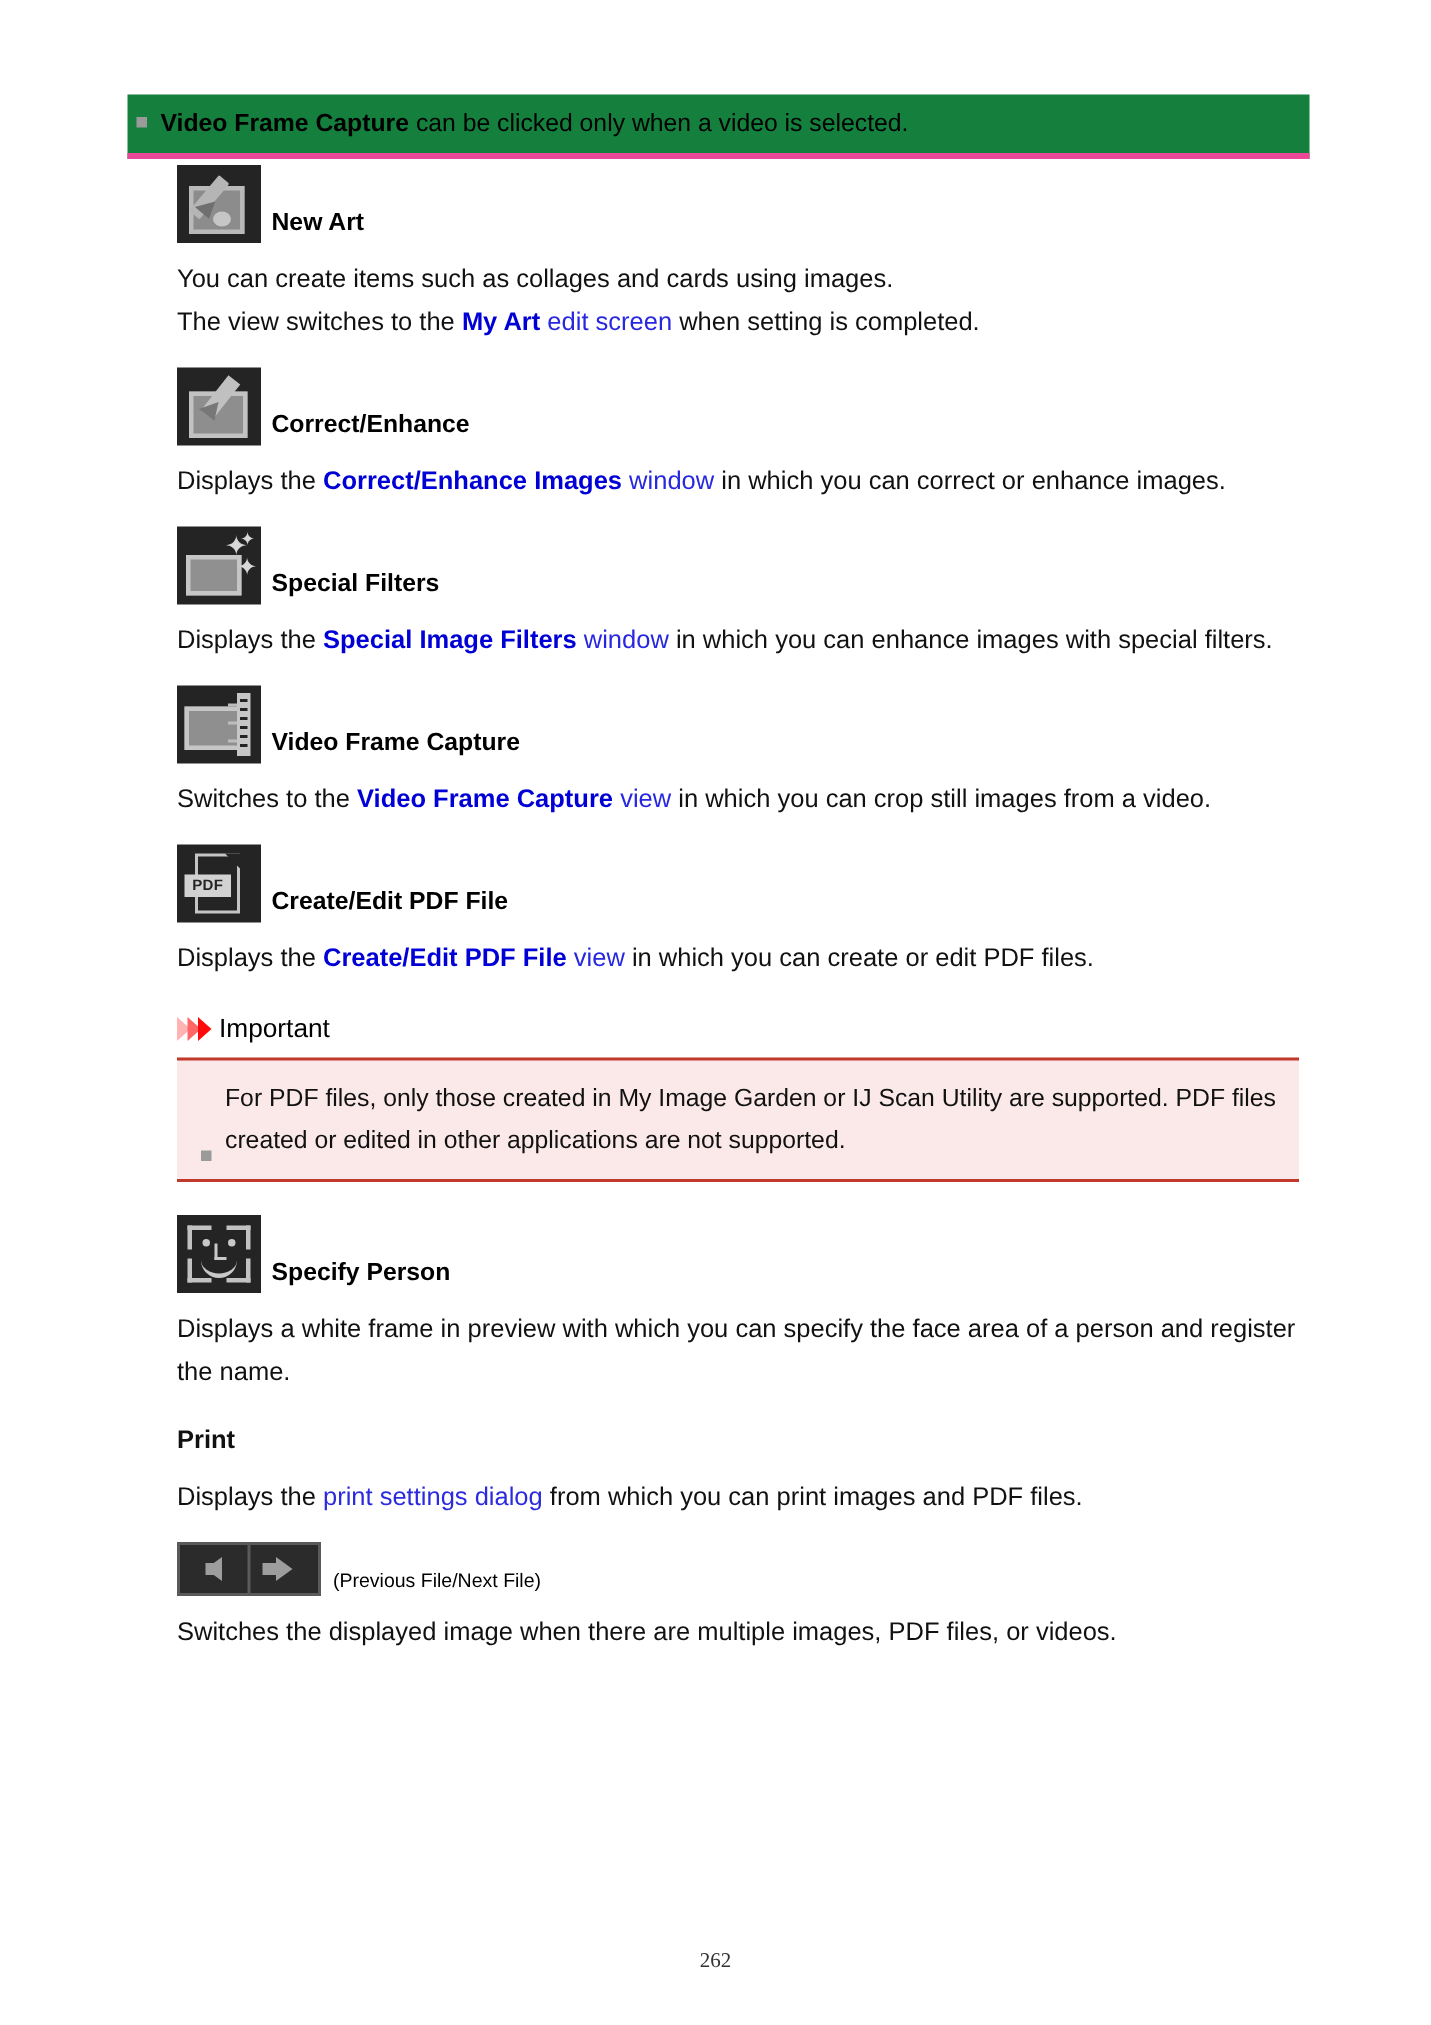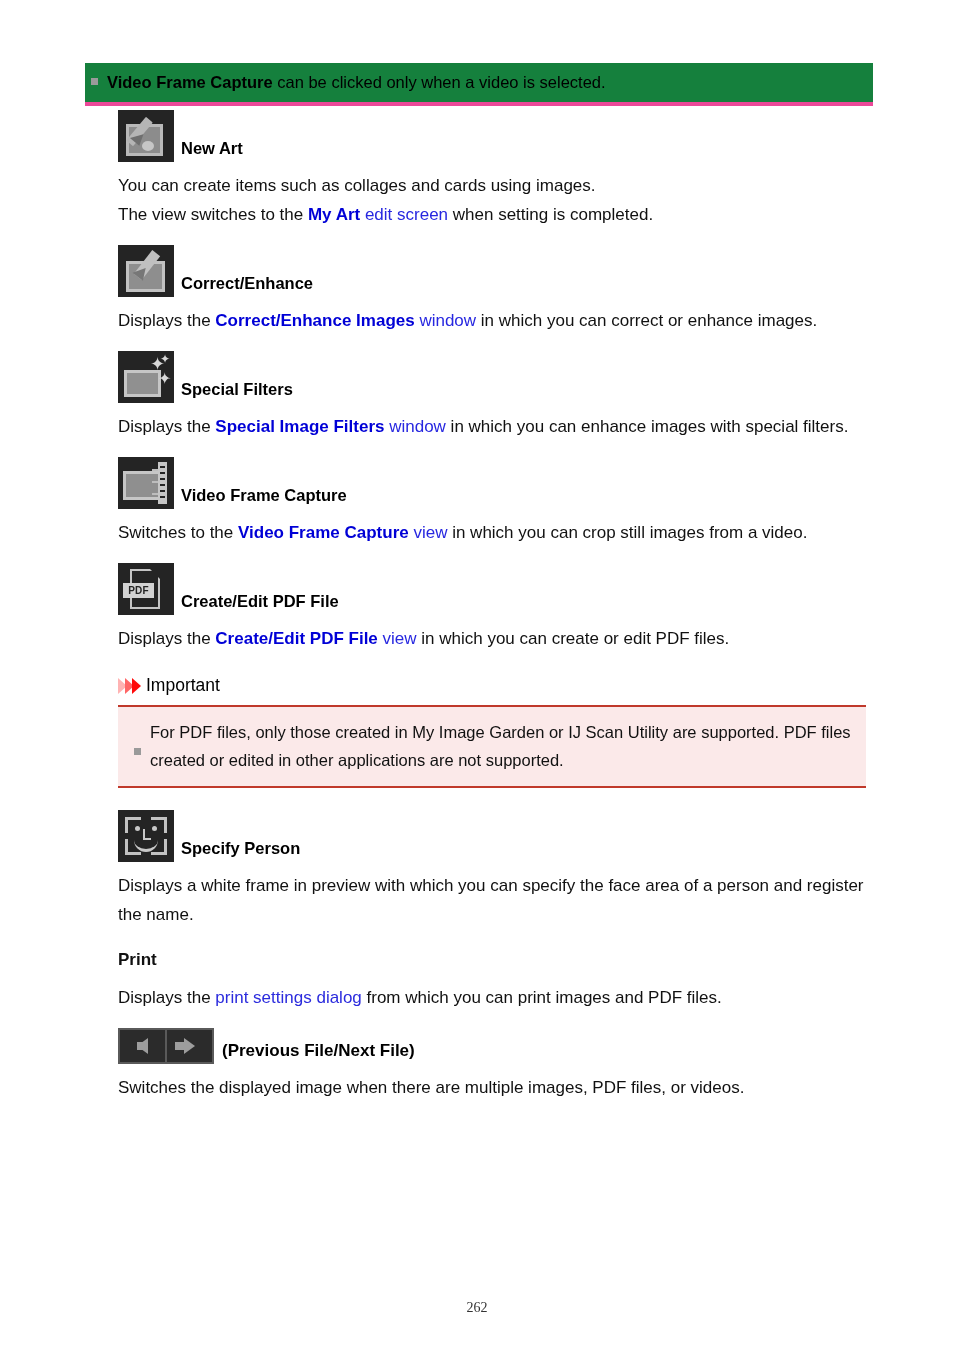--- a/index.html
+++ b/index.html
@@ -320,22 +320,22 @@
     position: relative;
   }
   .arrow-r::after {
     content: "";
     position: absolute;
     left: -20px; top: -4px;
     width: 9px; height: 8px;
     background: #9d9d9d;
   }
   .navbtns .cap {
-    font-size: 17px;
-    font-weight: bold;
+    font-size: 13px;
+    font-weight: normal;
     margin-left: 8px;
     padding-bottom: 3px;
     white-space: nowrap;
   }
 
   
   .important-head {
     display: flex;
     align-items: center;
     margin-left: 0;
@@ -364,21 +364,21 @@
     margin-top: 9px;
     background: #fbe9e9;
     border-top: 2px solid #c0392b;
     border-bottom: 2px solid #c0392b;
     padding: 11px 10px 12px 16px;
     box-sizing: border-box;
     width: 748px;
   }
   .important-box .ib-line {
     display: flex;
-    align-items: center;
+    align-items: flex-end;
     font-size: 16.5px;
     line-height: 28px;
     color: #111111;
   }
   .important-box .sq-bullet { margin-top: 11px; }
 
   
   .page-number {
     position: absolute;
     left: 0;

